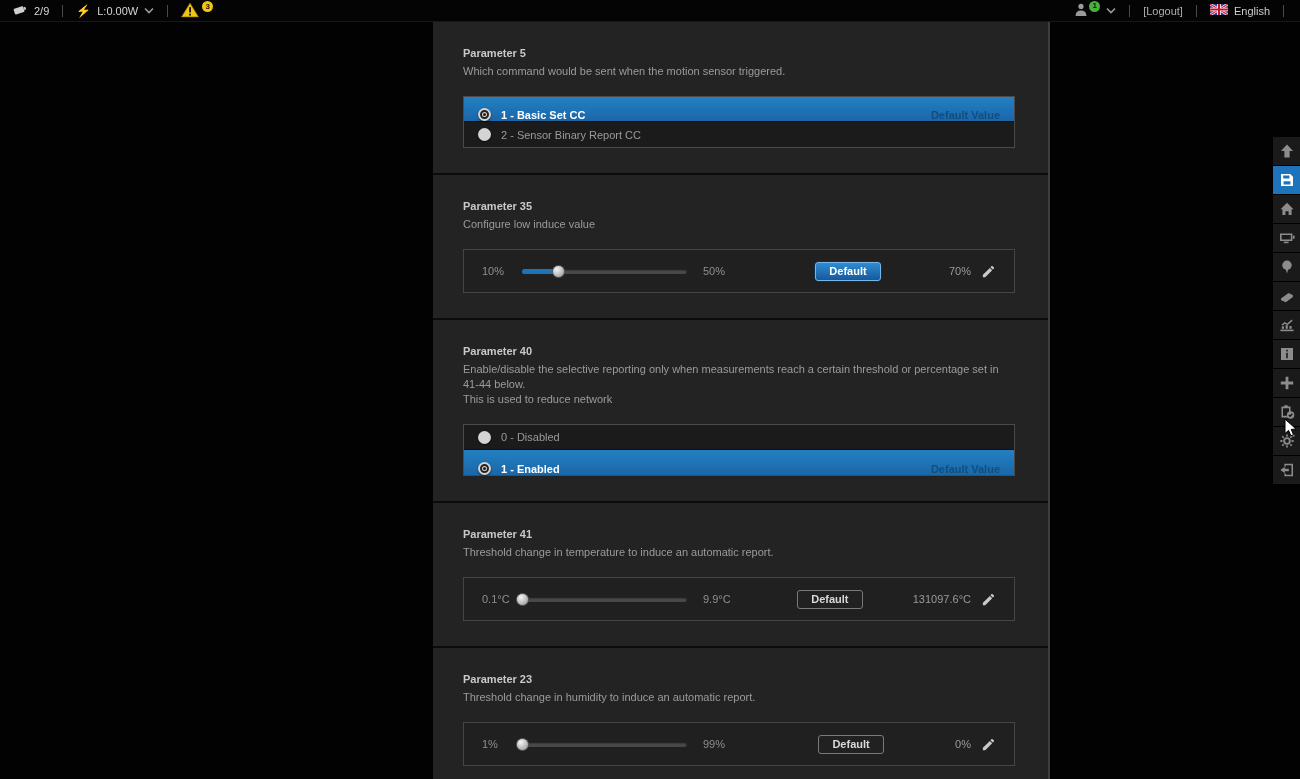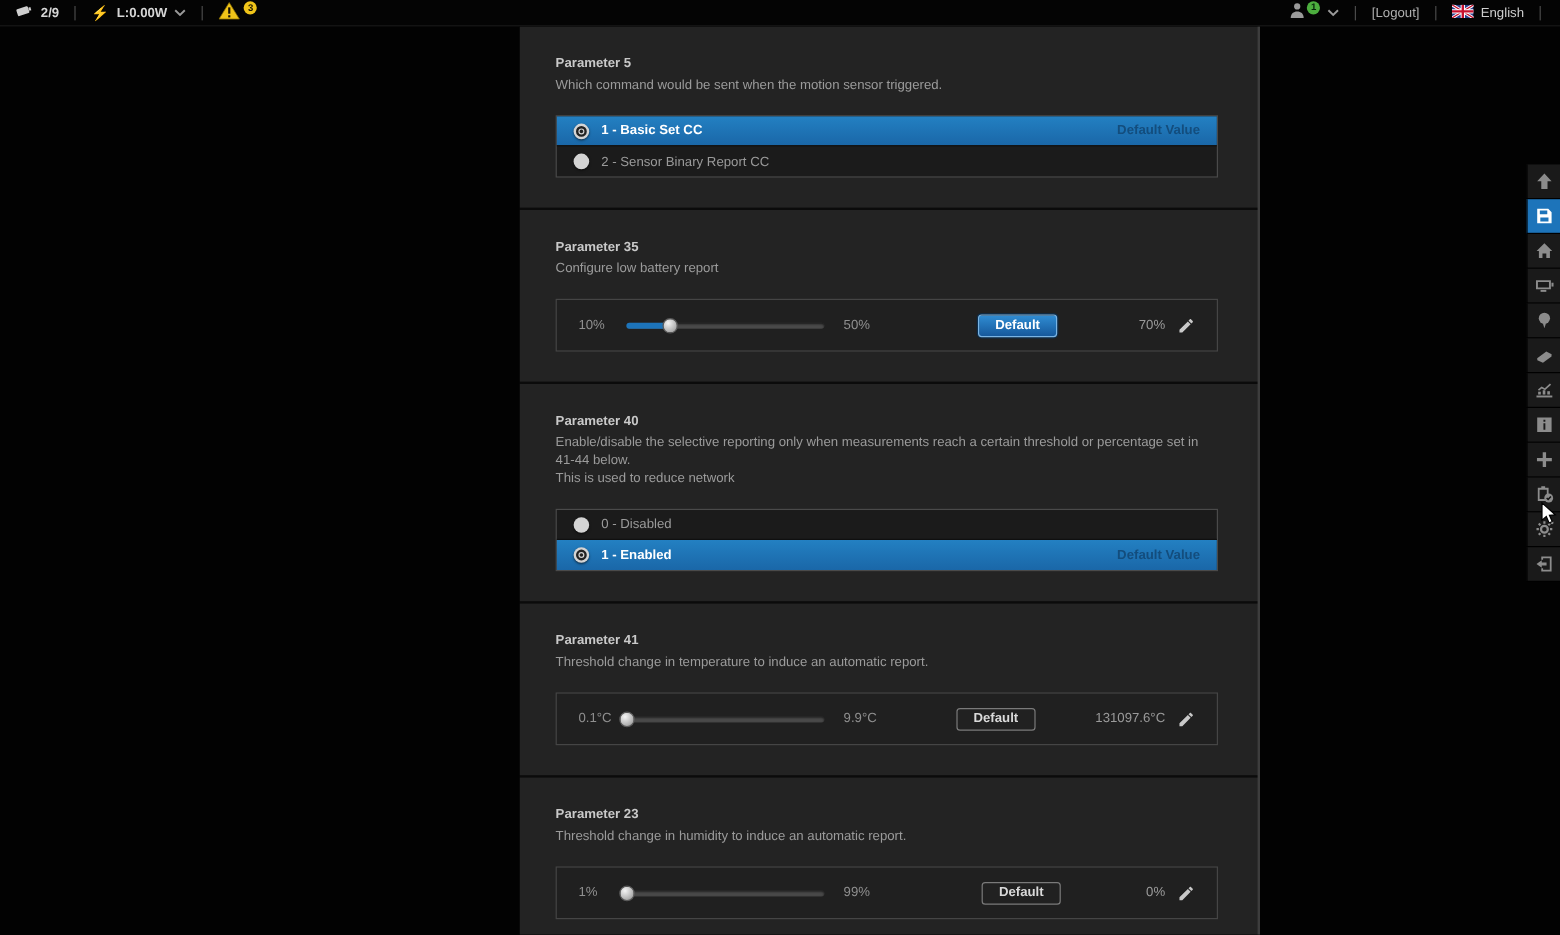--- a/index.html
+++ b/index.html
@@ -8,21 +8,21 @@
   .page { position:relative; width:1300px; height:779px; background:#020202; }
 
   
   .topbar { position:absolute; left:0; top:0; width:1300px; height:22px;
             background:#040404; border-bottom:1px solid #181818;
             display:flex; align-items:center; padding:0 12px; gap:9px;
             font-size:11px; color:#cfcfcf; }
   .topbar .spacer { flex:1; }
   .tb-group { display:flex; align-items:center; gap:6px; }
   .tb-div { width:1px; height:12px; background:#4a4a4a; margin:0 4px; }
-  .tb-bold { font-weight:bold; color:#d6d6d6; }
+  .tb-bold { font-weight:normal; color:#d6d6d6; }
   .tb-dim  { color:#b0b0b0; }
   .bolt { color:#e9e9e9; font-size:12px; }
   .chev svg { display:block; }
   .badge { display:inline-flex; align-items:center; justify-content:center;
            width:11px; height:11px; border-radius:50%;
            font-size:8px; font-weight:bold; line-height:1; }
   .badge-warn { background:var(--warning); color:#1d1703; margin-left:-3px; margin-top:-8px; }
   .badge-user { background:var(--badgegreen); color:#06250a; margin-left:-6px; margin-top:-9px; }
 
   
@@ -34,21 +34,21 @@
   .param-title { font-size:11px; font-weight:bold; color:#c9c9c9; margin-bottom:5px; }
   .param-desc-line { font-size:11px; color:#9b9b9b; line-height:15px; }
   .param-body { margin-top:17px; }
 
   
   .options-box { border:1px solid #4a4a4a; background:#1b1b1b; }
   .option-row { display:flex; align-items:center; height:25px; padding:0 14px;
                 border-bottom:1px solid #101010; font-size:11px; color:#9a9a9a;
                 cursor:pointer; }
   .option-row:last-child { border-bottom:none; }
-  .option-row.sel { background:linear-gradient(#2380c2,#1a67a8); color:#fff; font-weight:bold; }
+  .option-row.sel { background:linear-gradient(#2380c2,#1a67a8); color:#fff; font-weight:bold;align-items:flex-end; }
   .radio { width:13px; height:13px; border-radius:50%; background:#d4d4d4;
            margin-right:10px; position:relative; flex:0 0 auto;
            box-shadow:0 1px 2px rgba(0,0,0,.6); }
   .radio.sel::before { content:''; position:absolute; inset:2px; border-radius:50%;
                        border:2px solid #232323; background:#d4d4d4; }
   .radio.sel::after { content:''; position:absolute; left:5px; top:5px;
                       width:3px; height:3px; border-radius:50%; background:#232323; }
   .default-badge { margin-left:auto; color:var(--defvaltext); font-weight:bold; }
 
   
@@ -176,21 +176,21 @@
     <span class="option-label">2 - Sensor Binary Report CC</span>
     <span class="default-badge"></span>
   </div>
 </div>
         </div>
   </section>
 
   <section class="param-section">
     <h3 class="param-title">Parameter 35</h3>
     <div class="param-desc">
-          <div class="param-desc-line">Configure low battery report</div>
+          <div class="param-desc-line">Configure low induce value</div>
         </div>
     <div class="param-body">
       <div class="slider-box">
         <span class="min-label">10%</span>
         <span class="track-wrap">
           <span class="track"></span>
           <span class="fill" style="width: 22%;"></span>
           <span class="handle" style="left: calc(22% - 6px);"></span>
         </span>
         <span class="max-label">50%</span>

